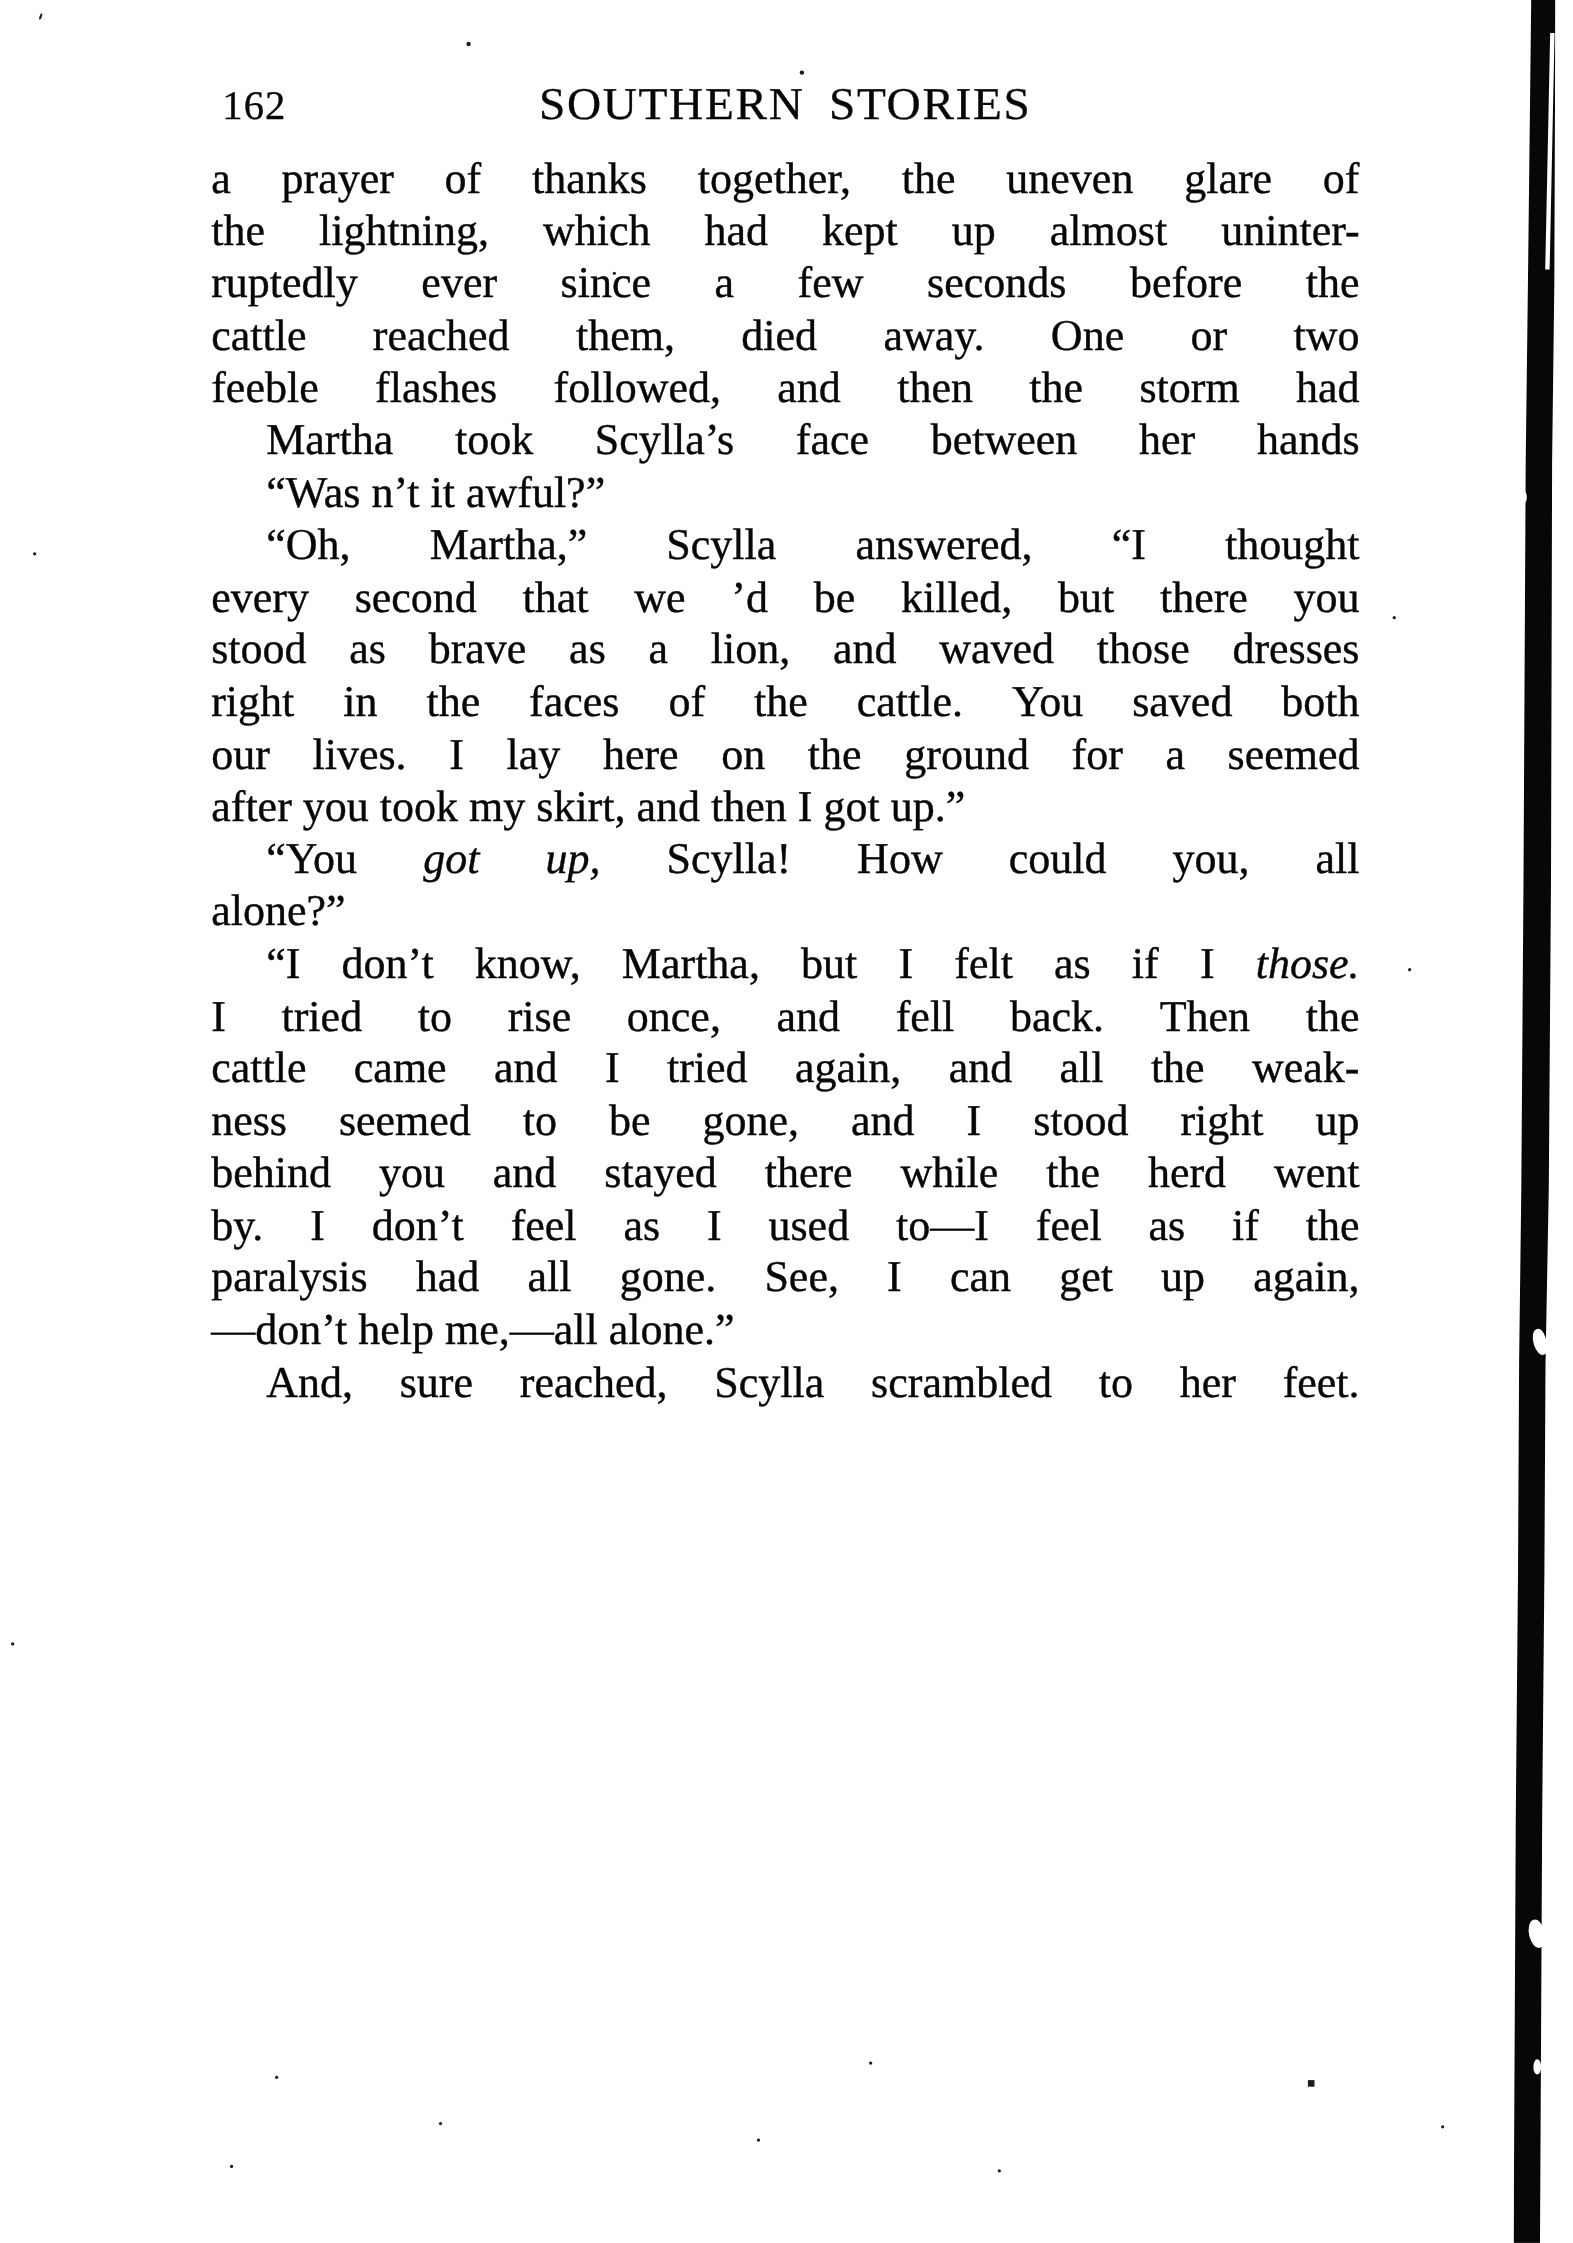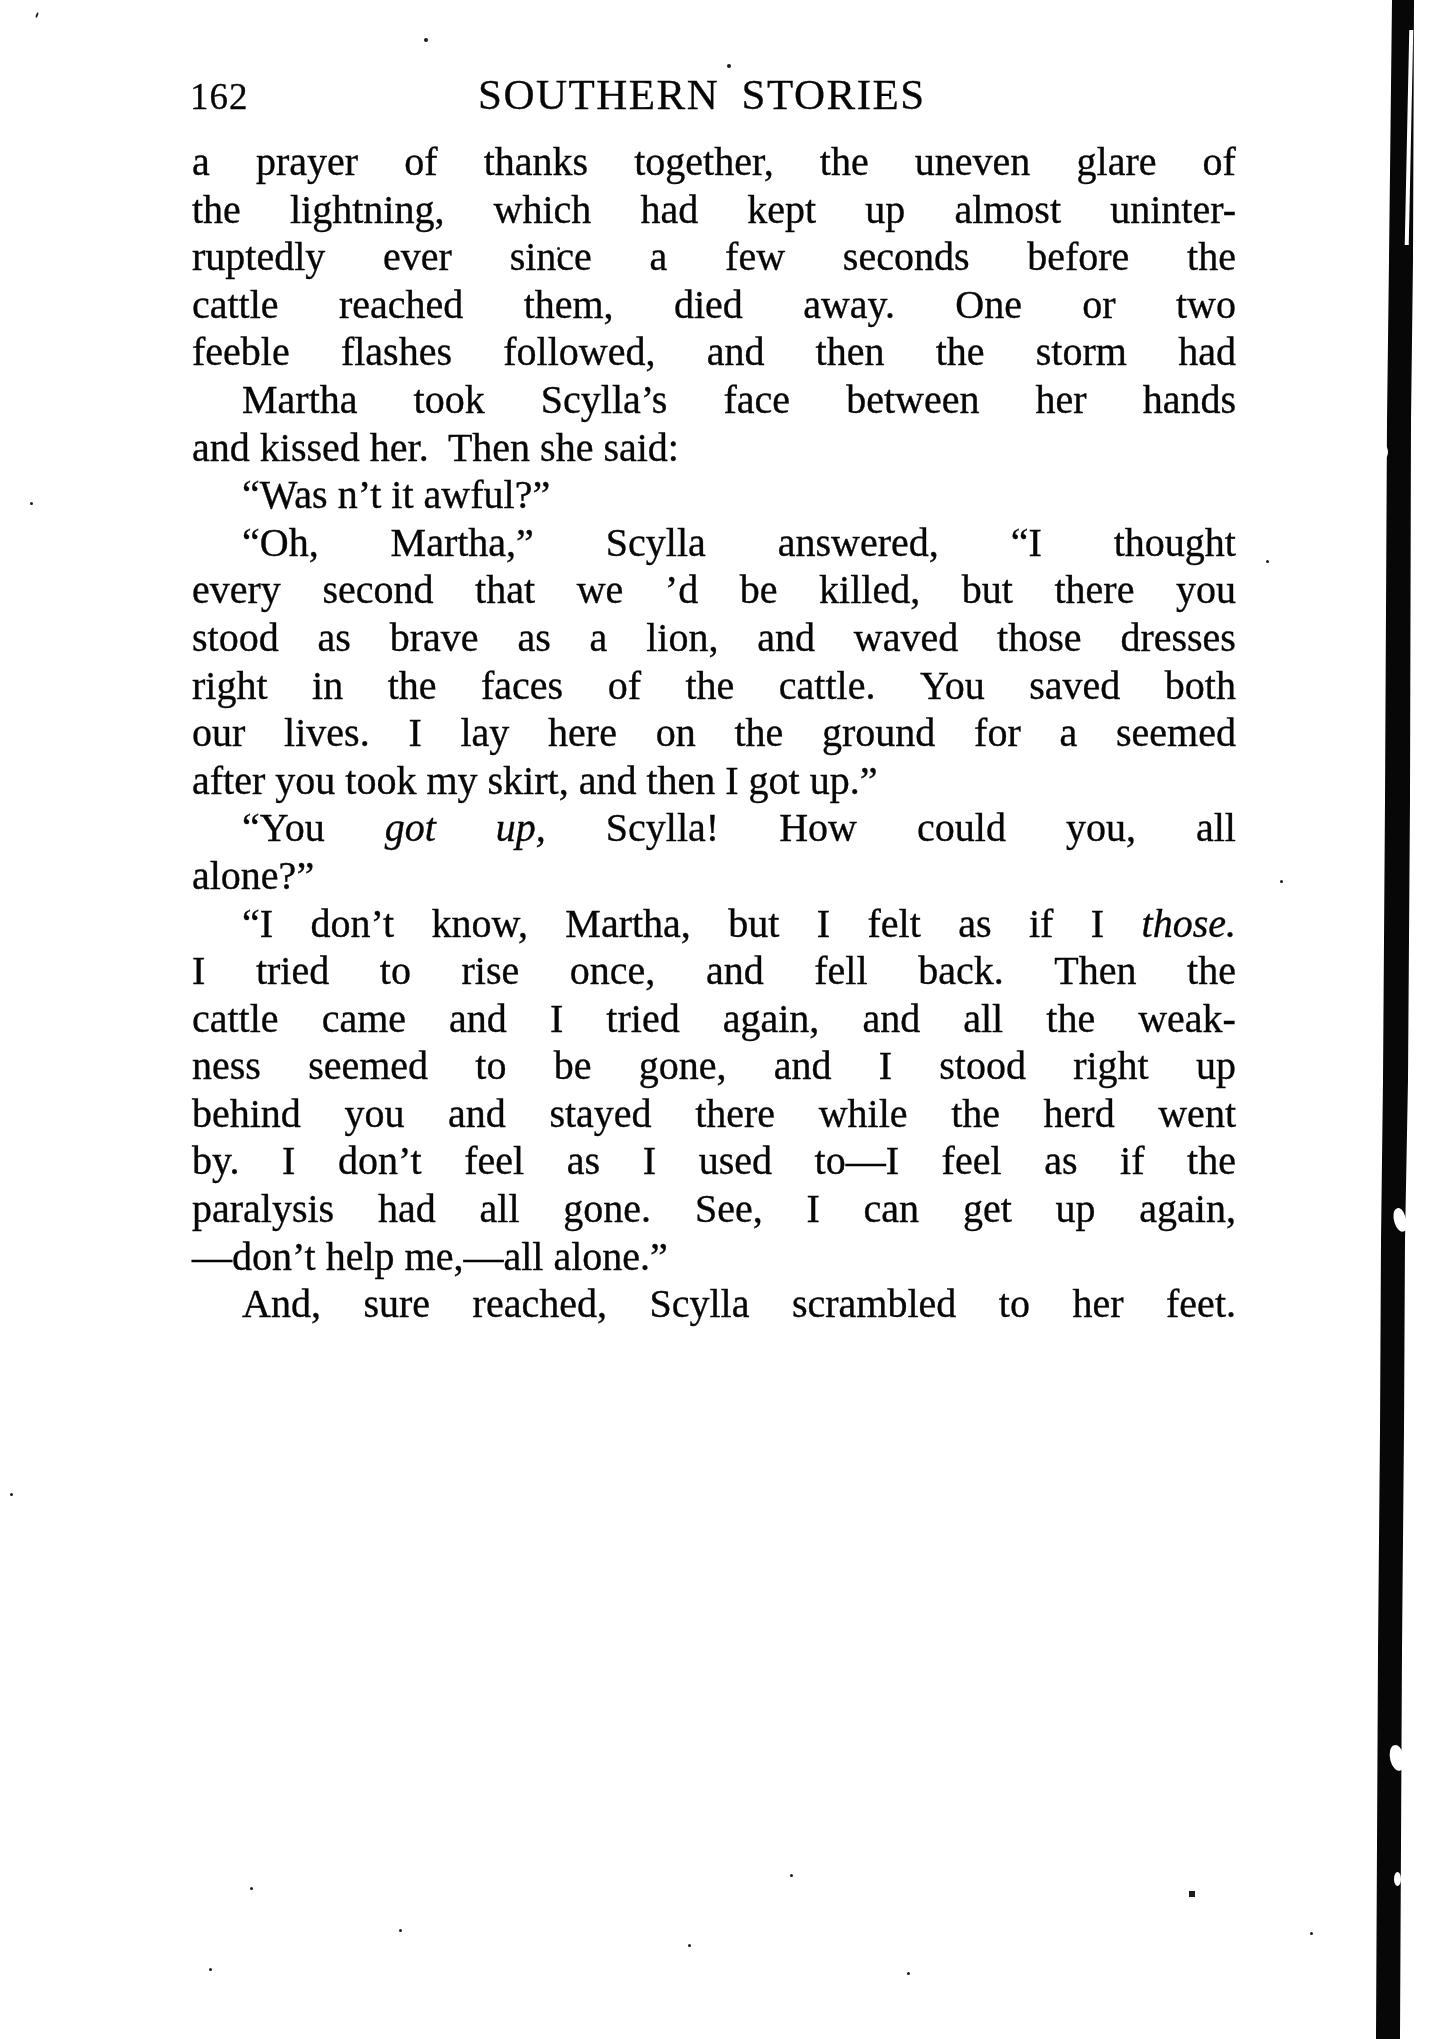--- a/index.html
+++ b/index.html
@@ -6,21 +6,21 @@
   body{
     width:1430px;height:2039px;
     background:#ffffff;
     overflow:hidden;
     font-family:"Liberation Serif", serif;
     color:#070707;
   }
   .page{position:relative;width:1430px;height:2039px;background:#fff;}
 
   
-  .runhead{position:absolute;top:74px;left:0;width:1296px;height:44px;}
+  .runhead{position:absolute;top:74px;left:12px;width:1296px;height:44px;}
   .pagenum{
     position:absolute;left:190px;top:4px;
     font-size:37px;line-height:1;letter-spacing:1px;
     -webkit-text-stroke:.3px #070707;
   }
   .booktitle{
     position:absolute;left:478px;top:0;
     font-size:43px;line-height:1;letter-spacing:1.5px;word-spacing:10px;
     -webkit-text-stroke:.3px #070707;
     transform:scaleY(.96);
@@ -130,21 +130,20 @@
       <div class="para">
         <div class="line just indent">
           <span>Martha</span>
           <span>took</span>
           <span>Scylla’s</span>
           <span>face</span>
           <span>between</span>
           <span>her</span>
           <span>hands</span>
         </div>
-        <div class="line"><span>and</span> <span>kissed</span> <span>her.</span>  <span>Then</span> <span>she</span> <span>said:</span></div>
       </div>
       <div class="para">
         <div class="line indent"><span>“Was</span> <span>n’t</span> <span>it</span> <span>awful?”</span></div>
       </div>
       <div class="para">
         <div class="line just indent">
           <span>“Oh,</span>
           <span>Martha,”</span>
           <span>Scylla</span>
           <span>answered,</span>

